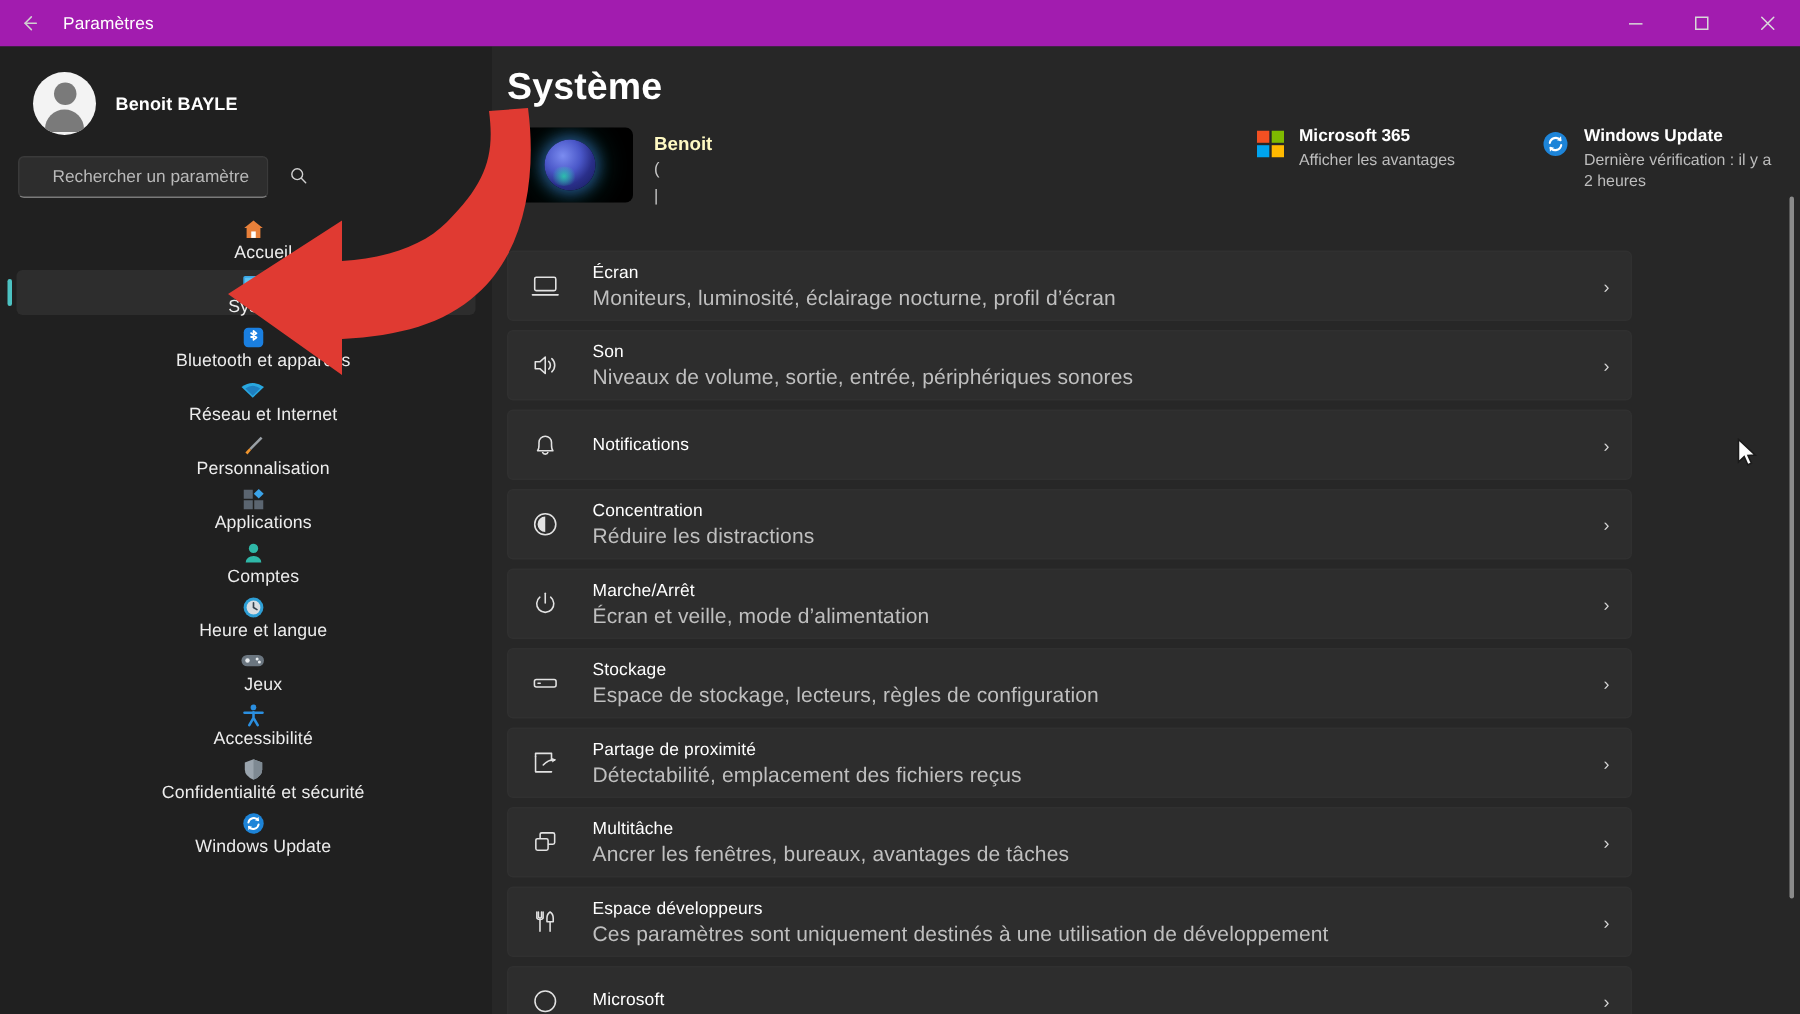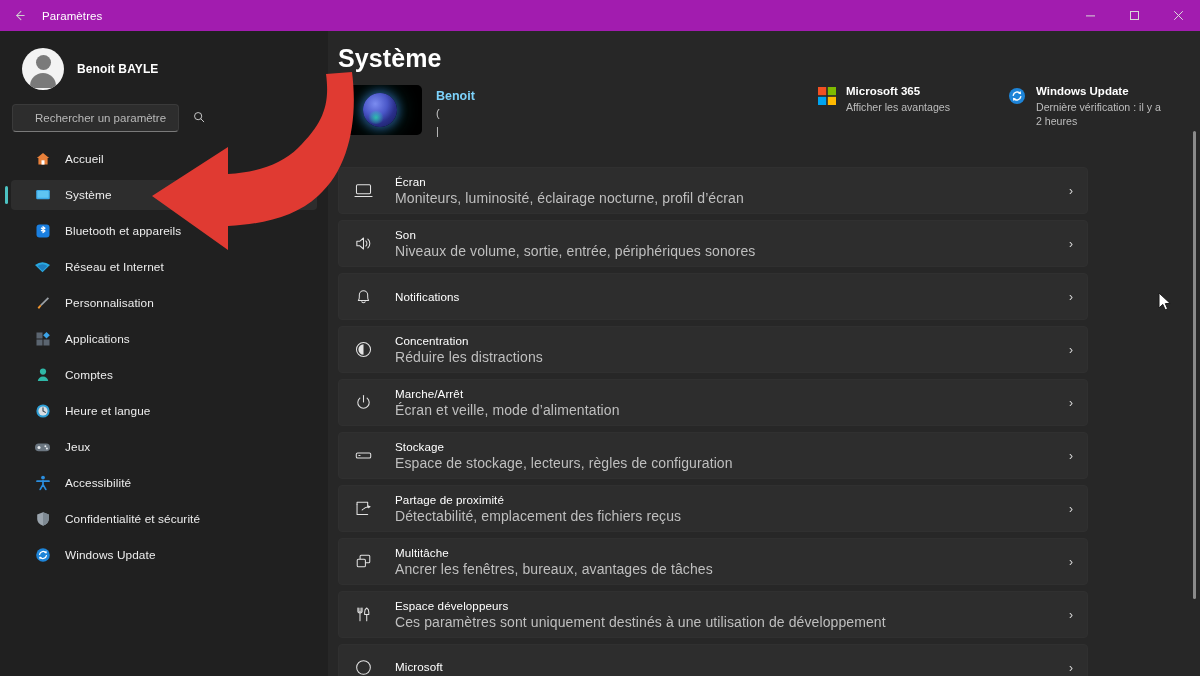--- a/index.html
+++ b/index.html
@@ -60,21 +60,21 @@
   .searchbox input{
     flex:1; background:transparent; border:0; outline:none;
     color:#cfcfcf; font-family:"Liberation Sans", sans-serif; font-size:11.5px;
   }
   .searchbox input::placeholder{ color:#b9b9b9; }
   .search-ico{ color:#d0d0d0; font-size:12px; margin-left:4px; }
 
   .navlist{ margin-top:12px; }
   .navitem{
     position:relative; height:30px; margin:0 11px 6px 11px; border-radius:4px;
-    display:flex; align-items:center; padding-left:23px;
+    display:flex; align-items:center; padding-left:23px;flex-direction:column;
   }
   .navitem.selected{ background:#2d2d2d; }
   .navitem.selected::before{
     content:""; position:absolute; left:-6px; top:6px; width:3px; height:18px;
     border-radius:2px; background:#4cc2c2;
   }
   .nav-ico{
     width:17px; height:17px; flex:0 0 auto; margin-right:14px;
     display:flex; align-items:center; justify-content:center;
   }
@@ -103,24 +103,24 @@
     margin:-17px 0 0 -17px; border-radius:50%;
     background:
       radial-gradient(circle at 36% 32%, #7b8cf0 0%, #4a57c8 38%, #2a2f8a 62%, #141a55 100%);
     box-shadow:0 0 9px 2px rgba(60,120,220,.55), 0 0 18px 5px rgba(30,180,170,.25);
   }
   .device-thumb .orb::after{
     content:""; position:absolute; left:4px; bottom:3px; width:18px; height:13px;
     border-radius:50%; background:radial-gradient(circle, rgba(40,210,170,.85), rgba(40,210,170,0) 70%);
   }
   .device-meta{ margin-left:14px; padding-top:4px; }
-  .device-name{ font-size:12.5px; font-weight:bold; color:#7dd3fc; }
+  .device-name{ font-size:12.5px; font-weight:bold; color:#fef9c3; }
   .device-line{ font-size:11px; color:#c7c7c7; margin-top:4px; line-height:1.25; }
 
-  .headercards{ display:flex; margin-left:auto; padding-right:32px; gap:30px; }
+  .headercards{ display:flex; margin-left:auto; padding-right:12px; gap:30px; }
   .hcard{ display:flex; align-items:flex-start; width:160px; }
   .hcard-ico{ width:18px; height:18px; flex:0 0 auto; margin-right:10px; margin-top:2px; }
   .hcard-title{ font-size:11.5px; font-weight:bold; color:#ffffff; }
   .hcard-sub{ font-size:10.6px; color:#bdbdbd; margin-top:3px; line-height:1.35; }
 
   .divider-tick{
     position:absolute; left:341px; top:148px; width:1px; height:18px; background:#d8d8d8;
   }
 
   

